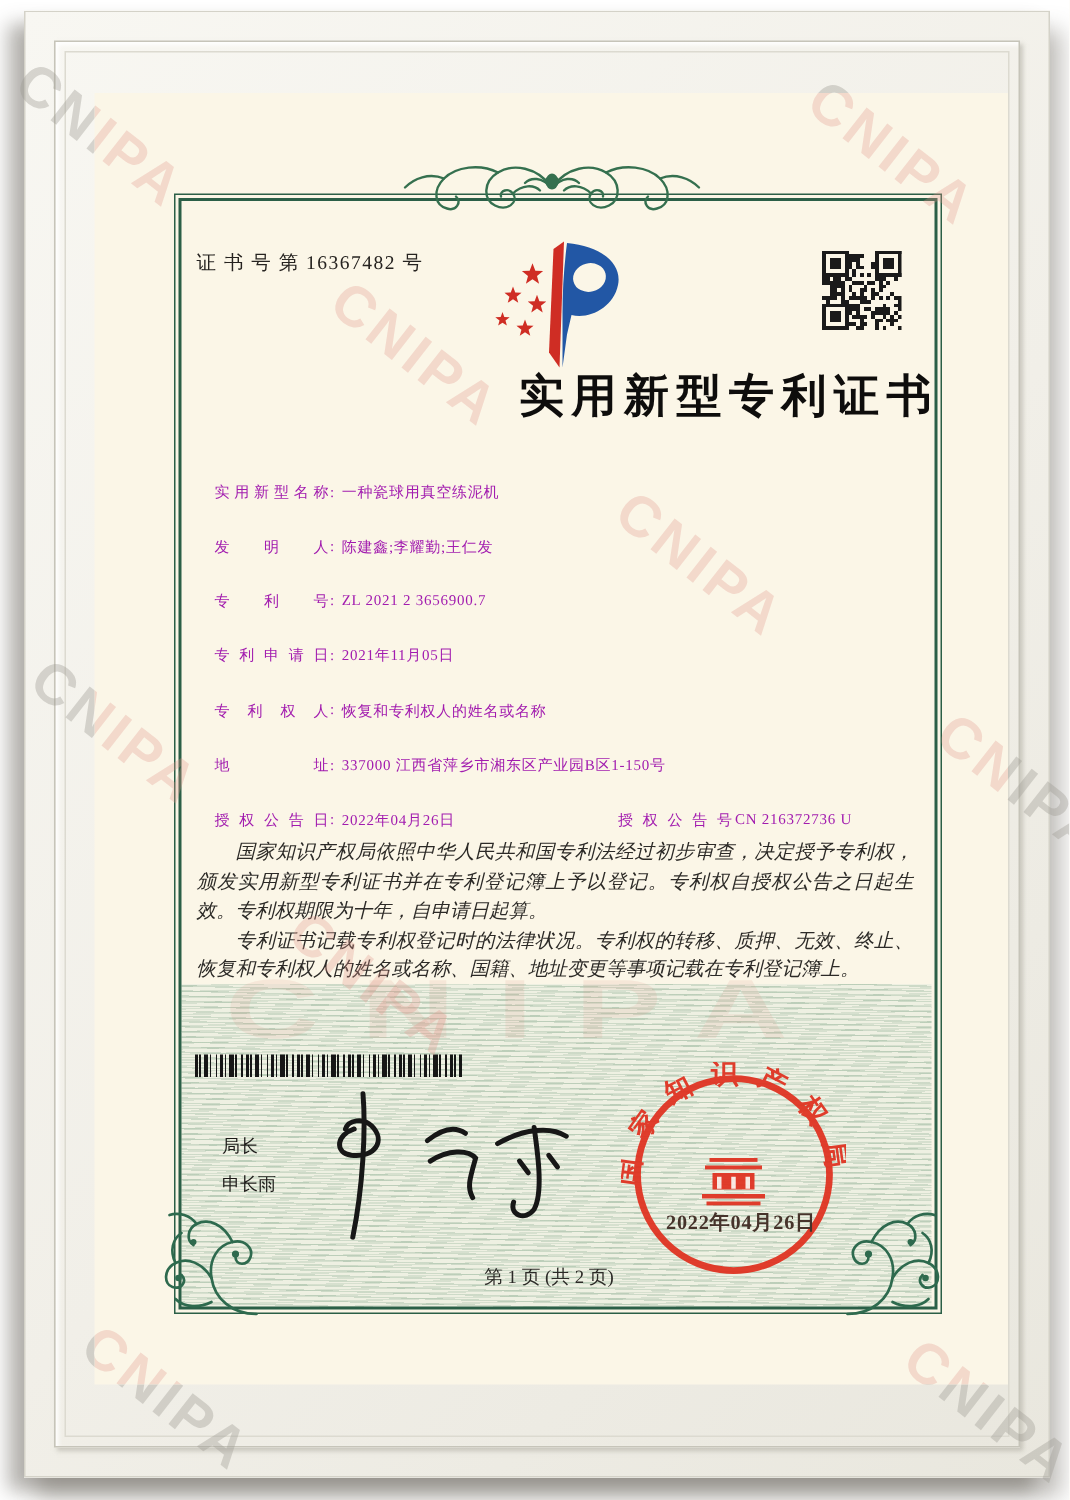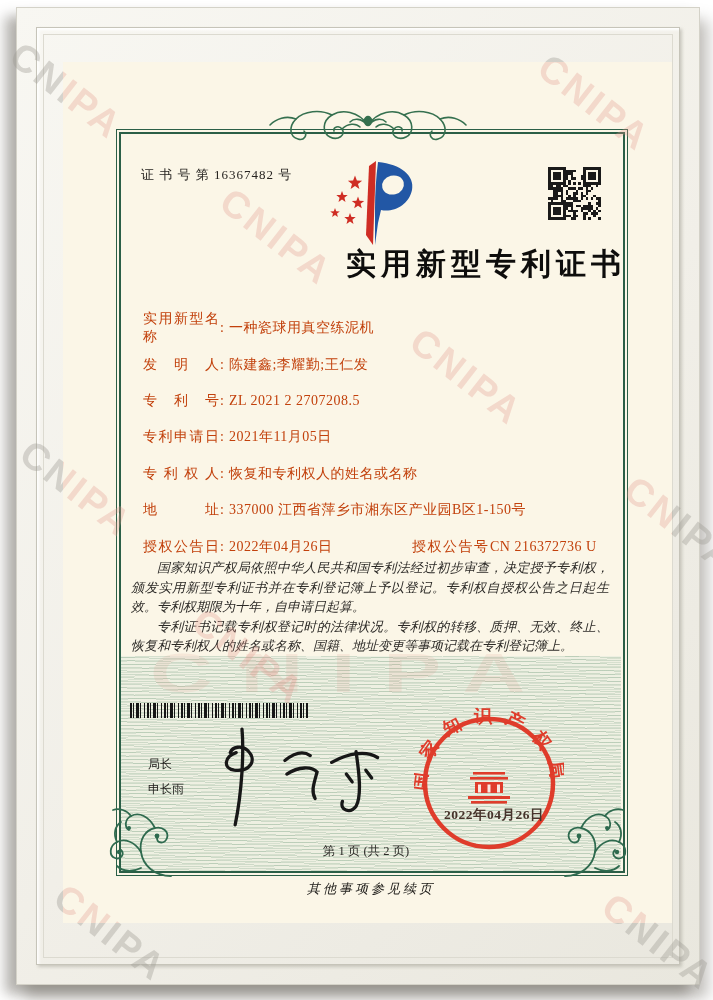--- a/index.html
+++ b/index.html
@@ -31,27 +31,27 @@
            repeating-linear-gradient(1.6deg, rgba(120,160,130,.28) 0 1px, rgba(120,160,130,0) 1px 3.4px),
            repeating-linear-gradient(-1.6deg, rgba(120,160,130,.20) 0 1px, rgba(120,160,130,0) 1px 3.8px);}
   .bborder{position:absolute;left:53px;top:67px;width:510px;height:745px;z-index:2;
            border:1px solid #2b5f47;}
   .bborder .inner{position:absolute;inset:2px;border:2px solid #2b5f47;}
   .flourish-top{position:absolute;left:205px;top:39px;width:200px;height:48px;z-index:3;}
   .corner{position:absolute;top:744px;width:70px;height:72px;z-index:3;}
   .corner.left{left:42px;}
   .corner.right{left:498px;transform:scaleX(-1);}
   
-  .cert-number{position:absolute;left:78px;top:104px;z-index:4;font-size:13px;
+  .cert-number{position:absolute;left:68px;top:104px;z-index:4;font-size:13px;
                letter-spacing:1px;color:#262320;}
   .logo{position:absolute;left:262px;top:98px;width:90px;height:88px;z-index:4;}
   .qr{position:absolute;left:485px;top:105px;width:53px;height:53px;z-index:4;}
   .title{position:absolute;left:53px;top:182px;width:510px;z-index:4;text-align:right;
          font-size:30px;font-weight:700;letter-spacing:5px;color:#0e0d0c;}
-  .fields{position:absolute;left:80px;top:248px;width:470px;z-index:4;font-size:14px;color:#c2410c;}
+  .fields{position:absolute;left:80px;top:248px;width:470px;z-index:4;font-size:10px;color:#a21caf;}
   .frow{position:relative;height:36.4px;display:flex;align-items:center;}
   .flabel{display:inline-block;width:76px;text-align:justify;text-align-last:justify;}
   .fcolon{margin:0 5px 0 1px;}
   .fvalue{letter-spacing:.5px;text-align:center;}
   .flabel2{position:absolute;left:257px;display:inline-block;width:76px;
            text-align:justify;text-align-last:justify;margin-left:12px;}
   .fcolon2{position:absolute;left:336px;}
   .fvalue2{position:absolute;left:347px;letter-spacing:.5px;text-align:right;}
   .paras{position:absolute;left:68px;top:496px;width:478px;z-index:4;font-size:13px;
          line-height:19.6px;color:#2c2a27;text-align:justify;font-style:italic;}
@@ -418,21 +418,21 @@
         <span class="fvalue">一种瓷球用真空练泥机</span>
       </div>
       <div class="frow">
         <span class="flabel">发明人</span>
           <span class="fcolon">:</span>
         <span class="fvalue">陈建鑫;李耀勤;王仁发</span>
       </div>
       <div class="frow">
         <span class="flabel">专利号</span>
           <span class="fcolon">:</span>
-        <span class="fvalue">ZL 2021 2 2707208.5</span>
+        <span class="fvalue">ZL 2021 2 3656900.7</span>
       </div>
       <div class="frow">
         <span class="flabel">专利申请日</span>
           <span class="fcolon">:</span>
         <span class="fvalue">2021年11月05日</span>
       </div>
       <div class="frow">
         <span class="flabel">专利权人</span>
           <span class="fcolon">:</span>
         <span class="fvalue">恢复和专利权人的姓名或名称</span>
@@ -491,21 +491,20 @@
         <rect x="57" y="93" width="36" height="2.6"></rect>
         <rect x="64" y="76.5" width="3" height="8" fill="#fbe9e4"></rect>
         <rect x="73.5" y="76.5" width="3" height="8" fill="#fbe9e4"></rect>
         <rect x="83" y="76.5" width="3" height="8" fill="#fbe9e4"></rect>
       </g>
     </svg>
     <div class="seal-date">2022年04月26日</div>
 
     <div class="page-info">第 1 页 (共 2 页)</div>
 
-    <div class="footer-note">其他事项参见续页</div>
 
     <div class="wm-pink-layer" id="wmPink">
         <span class="wm" style="left: -35px; top: -28px; color: rgba(224, 150, 140, 0.3);">CNIPA</span>
         <span class="wm" style="left: 175px; top: 118px; color: rgba(224, 150, 140, 0.3);">CNIPA</span>
         <span class="wm" style="left: 365px; top: 258px; color: rgba(224, 150, 140, 0.3);">CNIPA</span>
         <span class="wm" style="left: 579px; top: 406px; color: rgba(224, 150, 140, 0.3);">CNIPA</span>
         <span class="wm" style="left: 493px; top: -16px; color: rgba(224, 150, 140, 0.3);">CNIPA</span>
         <span class="wm" style="left: -25px; top: 370px; color: rgba(224, 150, 140, 0.3);">CNIPA</span>
         <span class="wm" style="left: 147px; top: 538px; color: rgba(224, 150, 140, 0.3);">CNIPA</span>
         <span class="wm" style="left: 9px; top: 814px; color: rgba(224, 150, 140, 0.3);">CNIPA</span>

